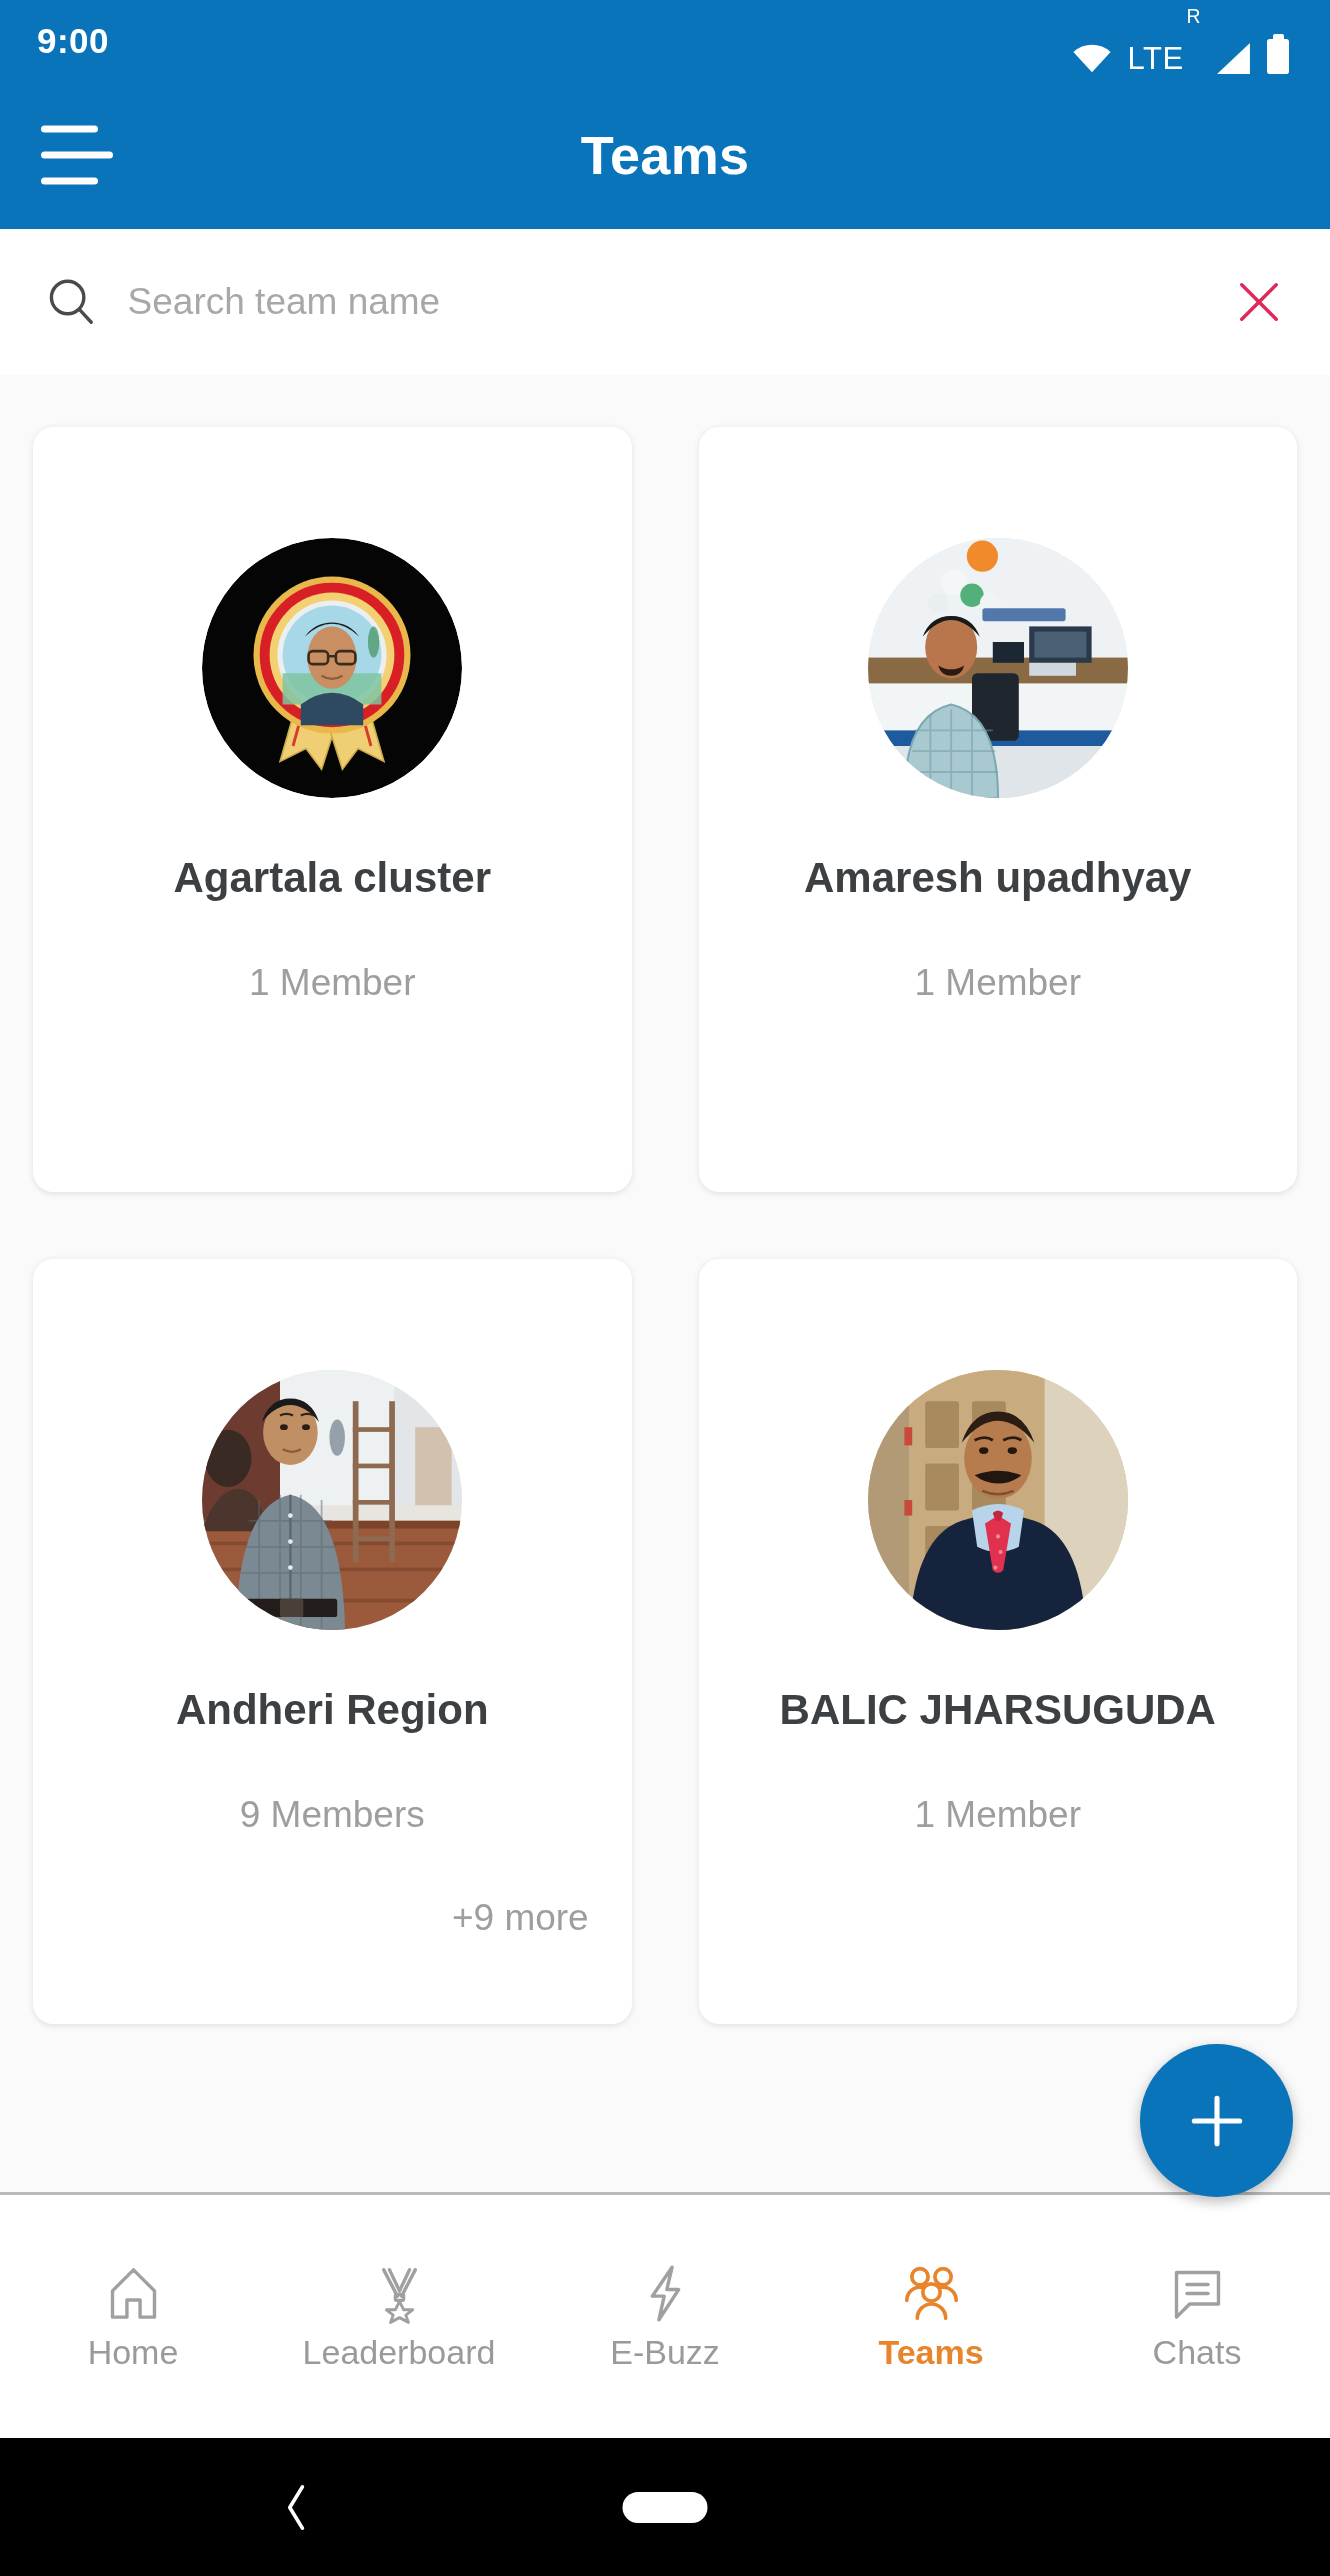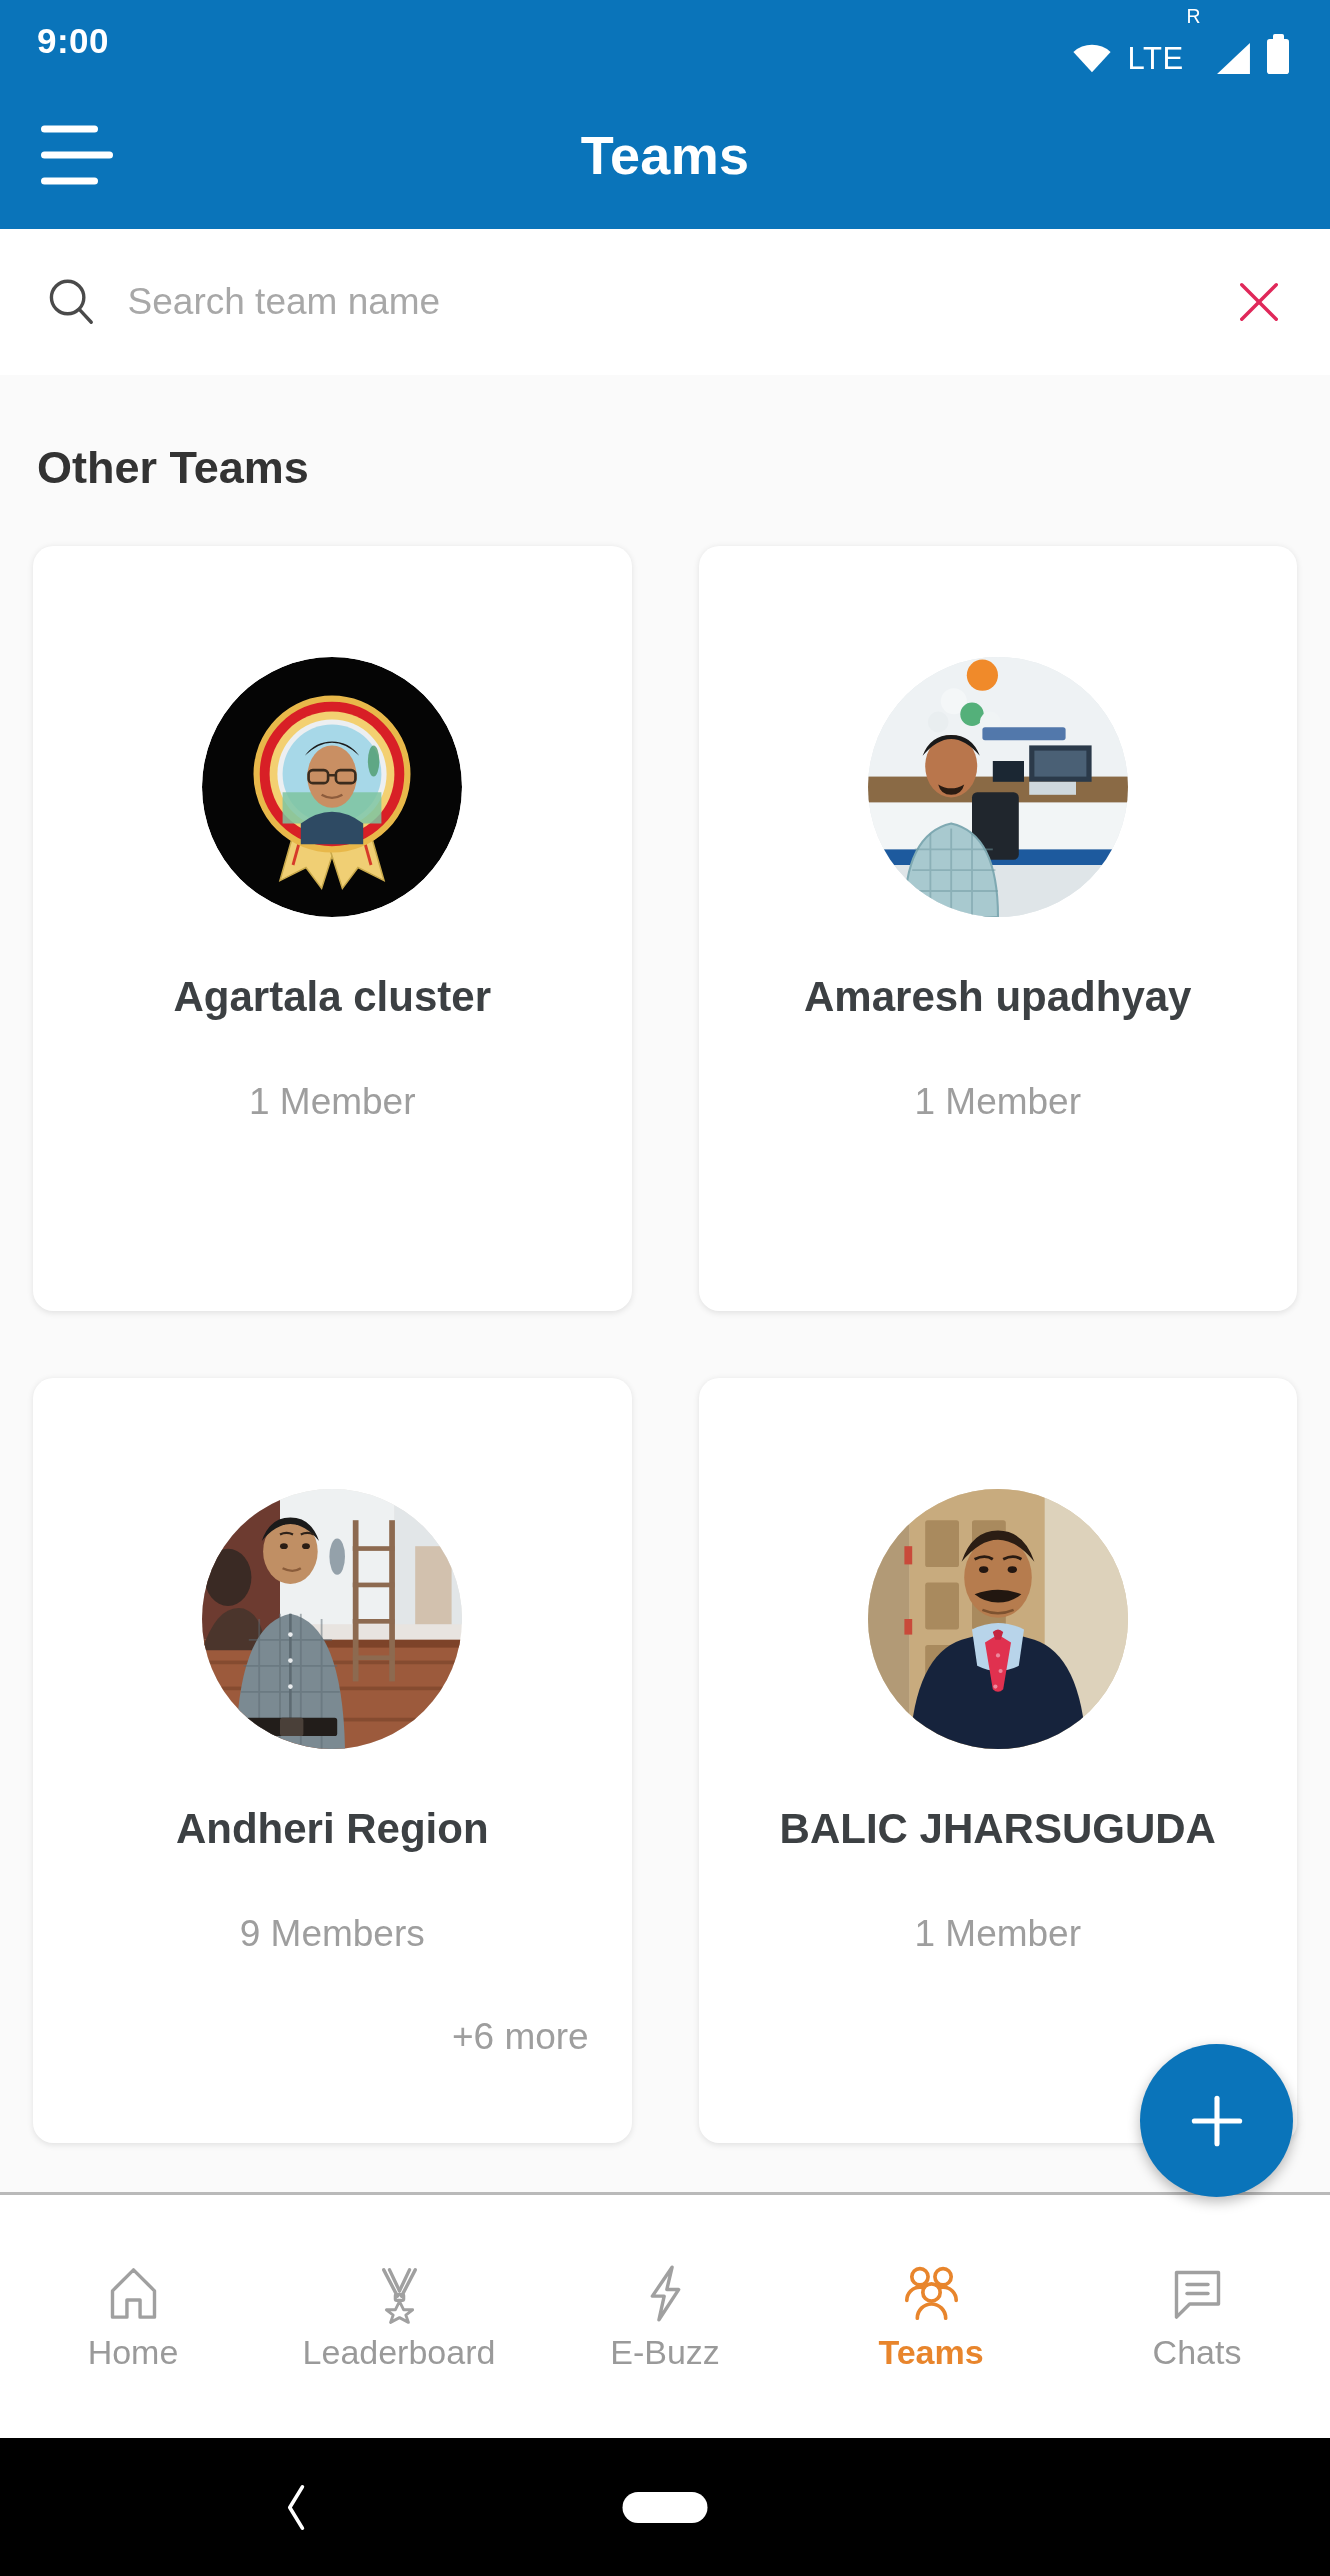--- a/index.html
+++ b/index.html
@@ -134,21 +134,20 @@
       <line x1="15.7" y1="15.3" x2="21" y2="21" stroke="#4a4a4a" stroke-width="1.5" stroke-linecap="round"></line>
     </svg>
     <input class="search-input" type="text" placeholder="Search team name" style="">
     <svg class="ic-close" viewBox="0 0 24 24">
       <line x1="3" y1="3" x2="21" y2="21" stroke="#e0285a" stroke-width="1.8" stroke-linecap="round"></line>
       <line x1="21" y1="3" x2="3" y2="21" stroke="#e0285a" stroke-width="1.8" stroke-linecap="round"></line>
     </svg>
   </div>
 
   <div class="content">
-    <div class="section-title">Other Teams</div>
 
     <div class="grid">
 
       <div class="card">
         <div class="avatar">
           <svg viewBox="0 0 100 100">
             <circle cx="50" cy="50" r="50" fill="#050505"></circle>
             <path d="M38 58 L30 86 L40 81 L46 89 L54 64 Z" fill="#f0cf74" stroke="#c9a94b" stroke-width=".6"></path>
             <path d="M62 58 L70 86 L60 81 L54 89 L46 64 Z" fill="#f0cf74" stroke="#c9a94b" stroke-width=".6"></path>
             <path d="M40 62 L35 80" stroke="#d63a2a" stroke-width="1.1"></path>
@@ -260,21 +259,21 @@
               <circle cx="34" cy="56" r=".9"></circle>
               <circle cx="34" cy="66" r=".9"></circle>
               <circle cx="34" cy="76" r=".9"></circle>
             </g>
             <rect x="17" y="88" width="35" height="7" rx="1" fill="#221d1a"></rect>
             <rect x="30" y="88" width="9" height="7" rx="1" fill="#4a4039"></rect>
           </svg>
         </div>
         <div class="card-name">Andheri Region</div>
         <div class="card-count">9 Members</div>
-        <div class="card-more">+6 more</div>
+        <div class="card-more">+9 more</div>
       </div>
 
       <div class="card tall">
         <div class="avatar">
           <svg viewBox="0 0 100 100">
             <rect width="100" height="100" fill="#d9c9ab"></rect>
             <rect x="0" y="0" width="16" height="100" fill="#b29a76"></rect>
             <rect x="16" y="0" width="52" height="100" fill="#c8ab7e"></rect>
             <g fill="#a98a5e">
               <rect x="22" y="12" width="13" height="18" rx="1"></rect>

